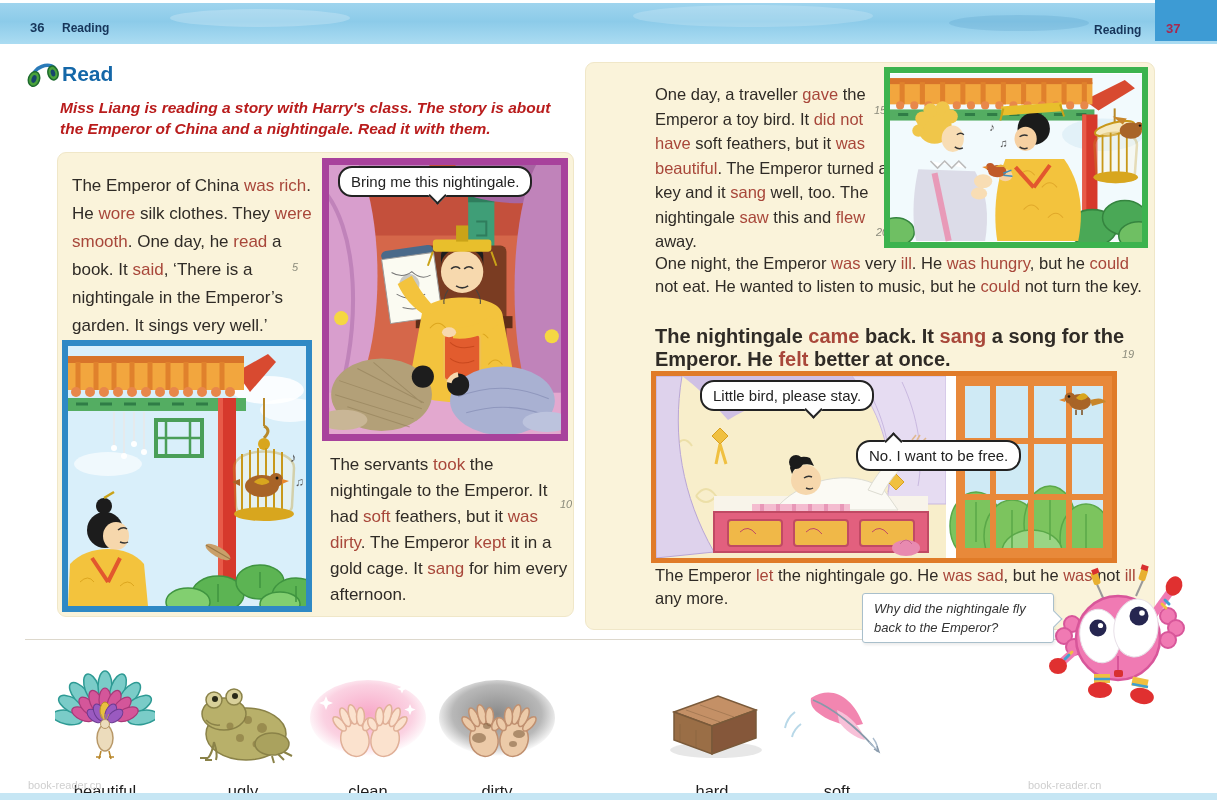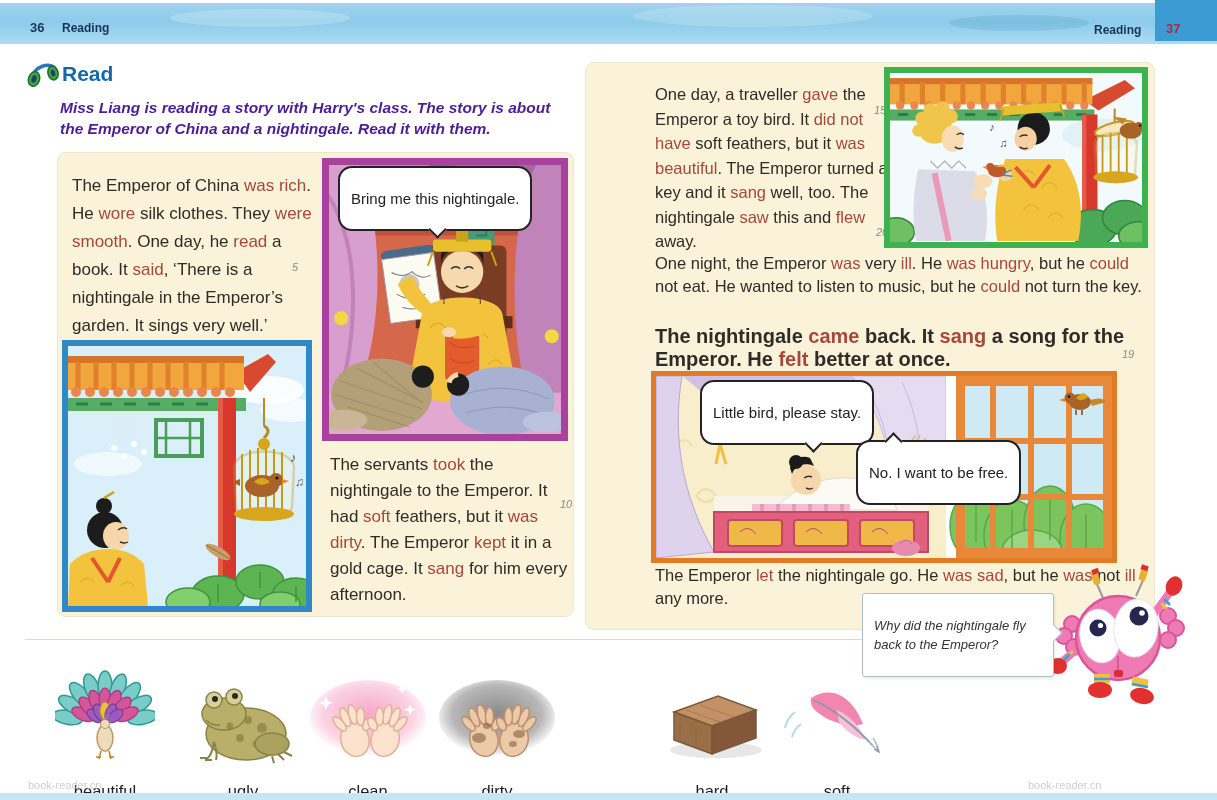--- a/index.html
+++ b/index.html
@@ -13,21 +13,21 @@
   .band .blotch3{position:absolute;left:78%;top:12px;width:140px;height:16px;border-radius:50%;background:rgba(60,140,190,.18);}
   .pagenum-box{position:absolute;top:0;left:1155px;width:62px;height:41px;background:#3d9bd4;}
   .hdr-num-left{position:absolute;top:20px;left:30px;font-size:13px;font-weight:bold;color:#16355a;}
   .hdr-lbl-left{position:absolute;top:21px;left:62px;font-size:12px;font-weight:bold;color:#16355a;}
   .hdr-lbl-right{position:absolute;top:23px;left:1094px;font-size:12px;font-weight:bold;color:#16355a;}
   .hdr-num-right{position:absolute;top:21px;left:1166px;font-size:13px;font-weight:bold;color:#a62950;}
   
   .read-icon{position:absolute;left:27px;top:59px;width:32px;height:30px;}
   .read-title{position:absolute;left:62px;top:62px;font-size:21px;font-weight:bold;color:#1467a8;}
   .intro{position:absolute;left:60px;top:97px;width:505px;font-size:15.5px;line-height:21px;
-         font-style:italic;font-weight:bold;color:#4c1d95;}
+         font-style:italic;font-weight:bold;color:#b91c1c;}
   
   .panel{position:absolute;background:#faf3da;border-radius:9px;border:1px solid #f0e7c8;}
   .panel-left{left:57px;top:152px;width:515px;height:463px;}
   .panel-right{left:585px;top:62px;width:568px;height:566px;}
   
   .para{position:absolute;color:#2f2b26;}
   .hl{color:#a8473a;}
   .p1{left:72px;top:172px;width:246px;font-size:17px;line-height:28px;}
   .p2{left:330px;top:452px;width:248px;font-size:17px;line-height:26px;}
   .p3{left:655px;top:82px;width:235px;font-size:16.5px;line-height:24.5px;}
@@ -39,21 +39,21 @@
   .n20{left:876px;top:226px;}.n25{left:1122px;top:348px;}
   
   .illus{position:absolute;box-sizing:border-box;background:#fff;}
   .illus svg{display:block;width:100%;height:100%;}
   .il-throne{left:322px;top:158px;width:246px;height:283px;border:7px solid #a8429c;}
   .il-garden{left:62px;top:340px;width:250px;height:272px;border:6px solid #2f89c5;}
   .il-toybird{left:884px;top:67px;width:264px;height:181px;border:6px solid #3cb34e;}
   .il-bedroom{left:651px;top:371px;width:466px;height:192px;border:5px solid #e07b28;}
   
   .bubble{position:absolute;background:#fff;border:2px solid #222;border-radius:14px;
-          padding:22px 11px;font-size:15px;color:#222;white-space:nowrap;z-index:5;}
+          padding:5px 11px;font-size:15px;color:#222;white-space:nowrap;z-index:5;}
   .bubble::after{content:'';position:absolute;width:11px;height:11px;background:#fff;transform:rotate(45deg);}
   .b-throne{left:338px;top:166px;}
   .b-throne::after{bottom:-7px;left:48%;border-right:2px solid #222;border-bottom:2px solid #222;}
   .b-stay{left:700px;top:380px;}
   .b-stay::after{bottom:-7px;left:62%;border-right:2px solid #222;border-bottom:2px solid #222;}
   .b-free{left:856px;top:440px;}
   .b-free::after{top:-7px;left:18%;border-left:2px solid #222;border-top:2px solid #222;}
   .b-mascot{left:862px;top:593px;width:168px;background:#fff;border:1.5px solid #a9bfcb;border-radius:3px;
             font-size:13px;line-height:19px;white-space:normal;font-style:italic;color:#333;
             box-shadow:1px 2px 3px rgba(0,0,0,.08);}

